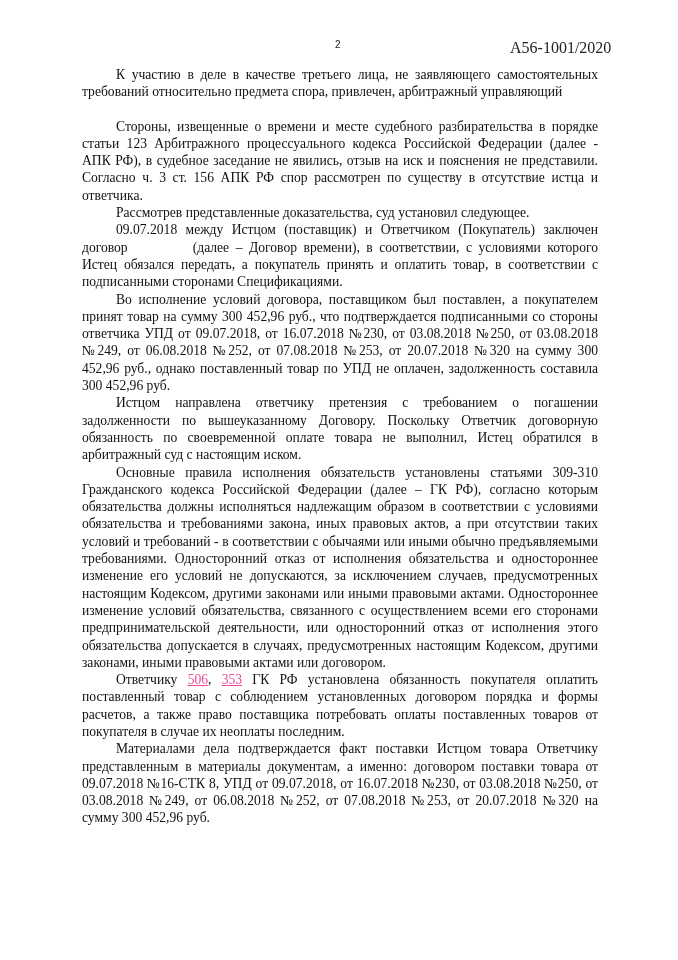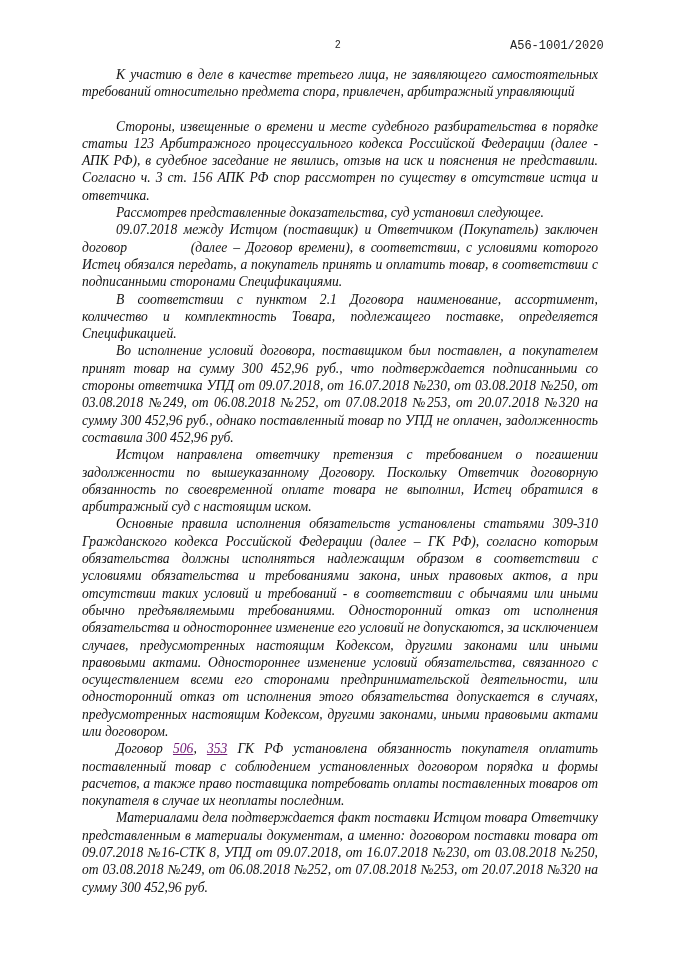--- a/index.html
+++ b/index.html
@@ -7,53 +7,52 @@
   .page {
     position: absolute; left: 0; top: 0; width: 678px; height: 960px; background: #ffffff;
     font-family: "Liberation Serif", serif; color: #111111;
   }
   .header-num {
     position: absolute; top: 39px; left: 335px;
     font-family: "Liberation Sans", sans-serif; font-size: 10px; color: #222;
   }
   .header-case {
     position: absolute; top: 39px; left: 510px;
-    font-family: Liberation Mono, monospace; font-size: 12px; color: #222;
+    font-family: Liberation Serif, serif; font-size: 16px; color: #222;
   }
   .body {
     position: absolute; left: 82px; top: 66px; width: 516px;
     font-size: 13.6px; line-height: 17.3px; text-align: justify;
   }
-  .body p { margin: 0; text-indent: 34px; font-style: italic; }
+  .body p { margin: 0; text-indent: 34px; }
   .gap { height: 17px; }
-  .link { color: #701a75; text-decoration: underline; cursor: pointer; }
+  .link { color: #ec4899; text-decoration: underline; cursor: pointer; }
   .spacer { display: inline-block; width: 52px; }
 </style>
 </head>
 <body>
 
 <div class="page">
   <div class="header-num">2</div>
   <div class="header-case">А56-1001/2020</div>
 
   <div class="body">
     <p>К участию в деле в качестве третьего лица, не заявляющего самостоятельных требований относительно предмета спора, привлечен, арбитражный управляющий</p>
     <div class="gap"></div>
     <p>Стороны, извещенные о времени и месте судебного разбирательства в порядке статьи 123 Арбитражного процессуального кодекса Российской Федерации (далее - АПК РФ), в судебное заседание не явились, отзыв на иск и пояснения не представили. Согласно ч. 3 ст. 156 АПК РФ спор рассмотрен по существу в отсутствие истца и ответчика.</p>
     <p>Рассмотрев представленные доказательства, суд установил следующее.</p>
     <p>
       <span>09.07.2018 между Истцом (поставщик) и Ответчиком (Покупатель) заключен договор</span>
       <span class="spacer"></span>
       <span>(далее – Договор времени), в соответствии, с условиями которого Истец обязался передать, а покупатель принять и оплатить товар, в соответствии с подписанными сторонами Спецификациями.</span>
     </p>
-    <p>В соответствии с пунктом 2.1 Договора наименование, ассортимент, количество и комплектность Товара, подлежащего поставке, определяется Спецификацией.</p>
     <p>Во исполнение условий договора, поставщиком был поставлен, а покупателем принят товар на сумму 300 452,96 руб., что подтверждается подписанными со стороны ответчика УПД от 09.07.2018, от 16.07.2018 №230, от 03.08.2018 №250, от 03.08.2018 №249, от 06.08.2018 №252, от 07.08.2018 №253, от 20.07.2018 №320 на сумму 300 452,96 руб., однако поставленный товар по УПД не оплачен, задолженность составила 300 452,96 руб.</p>
     <p>Истцом направлена ответчику претензия с требованием о погашении задолженности по вышеуказанному Договору. Поскольку Ответчик договорную обязанность по своевременной оплате товара не выполнил, Истец обратился в арбитражный суд с настоящим иском.</p>
     <p>Основные правила исполнения обязательств установлены статьями 309-310 Гражданского кодекса Российской Федерации (далее – ГК РФ), согласно которым обязательства должны исполняться надлежащим образом в соответствии с условиями обязательства и требованиями закона, иных правовых актов, а при отсутствии таких условий и требований - в соответствии с обычаями или иными обычно предъявляемыми требованиями. Односторонний отказ от исполнения обязательства и одностороннее изменение его условий не допускаются, за исключением случаев, предусмотренных настоящим Кодексом, другими законами или иными правовыми актами. Одностороннее изменение условий обязательства, связанного с осуществлением всеми его сторонами предпринимательской деятельности, или односторонний отказ от исполнения этого обязательства допускается в случаях, предусмотренных настоящим Кодексом, другими законами, иными правовыми актами или договором.</p>
     <p>
-      <span>Договор</span>
+      <span>Ответчику</span>
       <a class="link">506</a><span>,</span>
       <a class="link">353</a>
       <span>ГК РФ установлена обязанность покупателя оплатить поставленный товар с соблюдением установленных договором порядка и формы расчетов, а также право поставщика потребовать оплаты поставленных товаров от покупателя в случае их неоплаты последним.</span>
     </p>
     <p>Материалами дела подтверждается факт поставки Истцом товара Ответчику представленным в материалы документам, а именно: договором поставки товара от 09.07.2018 №16-СТК 8, УПД от 09.07.2018, от 16.07.2018 №230, от 03.08.2018 №250, от 03.08.2018 №249, от 06.08.2018 №252, от 07.08.2018 №253, от 20.07.2018 №320 на сумму 300 452,96 руб.</p>
   </div>
 </div>
 
 </body></html>

